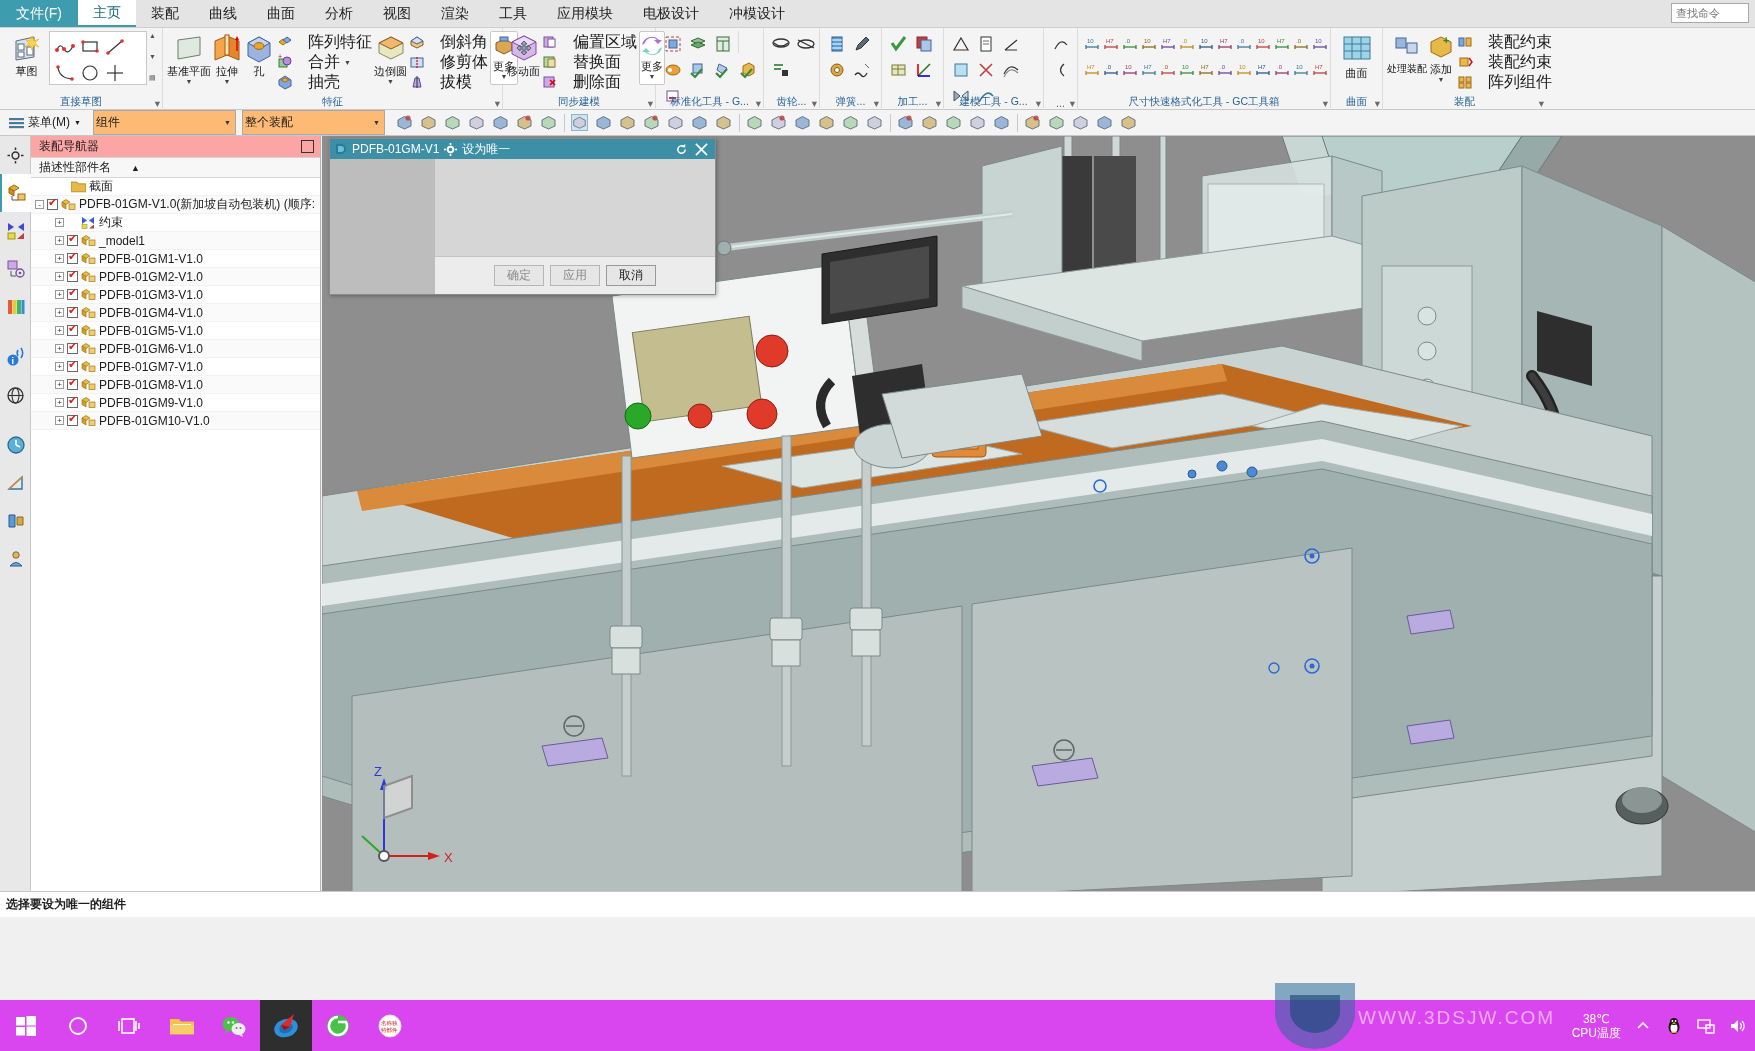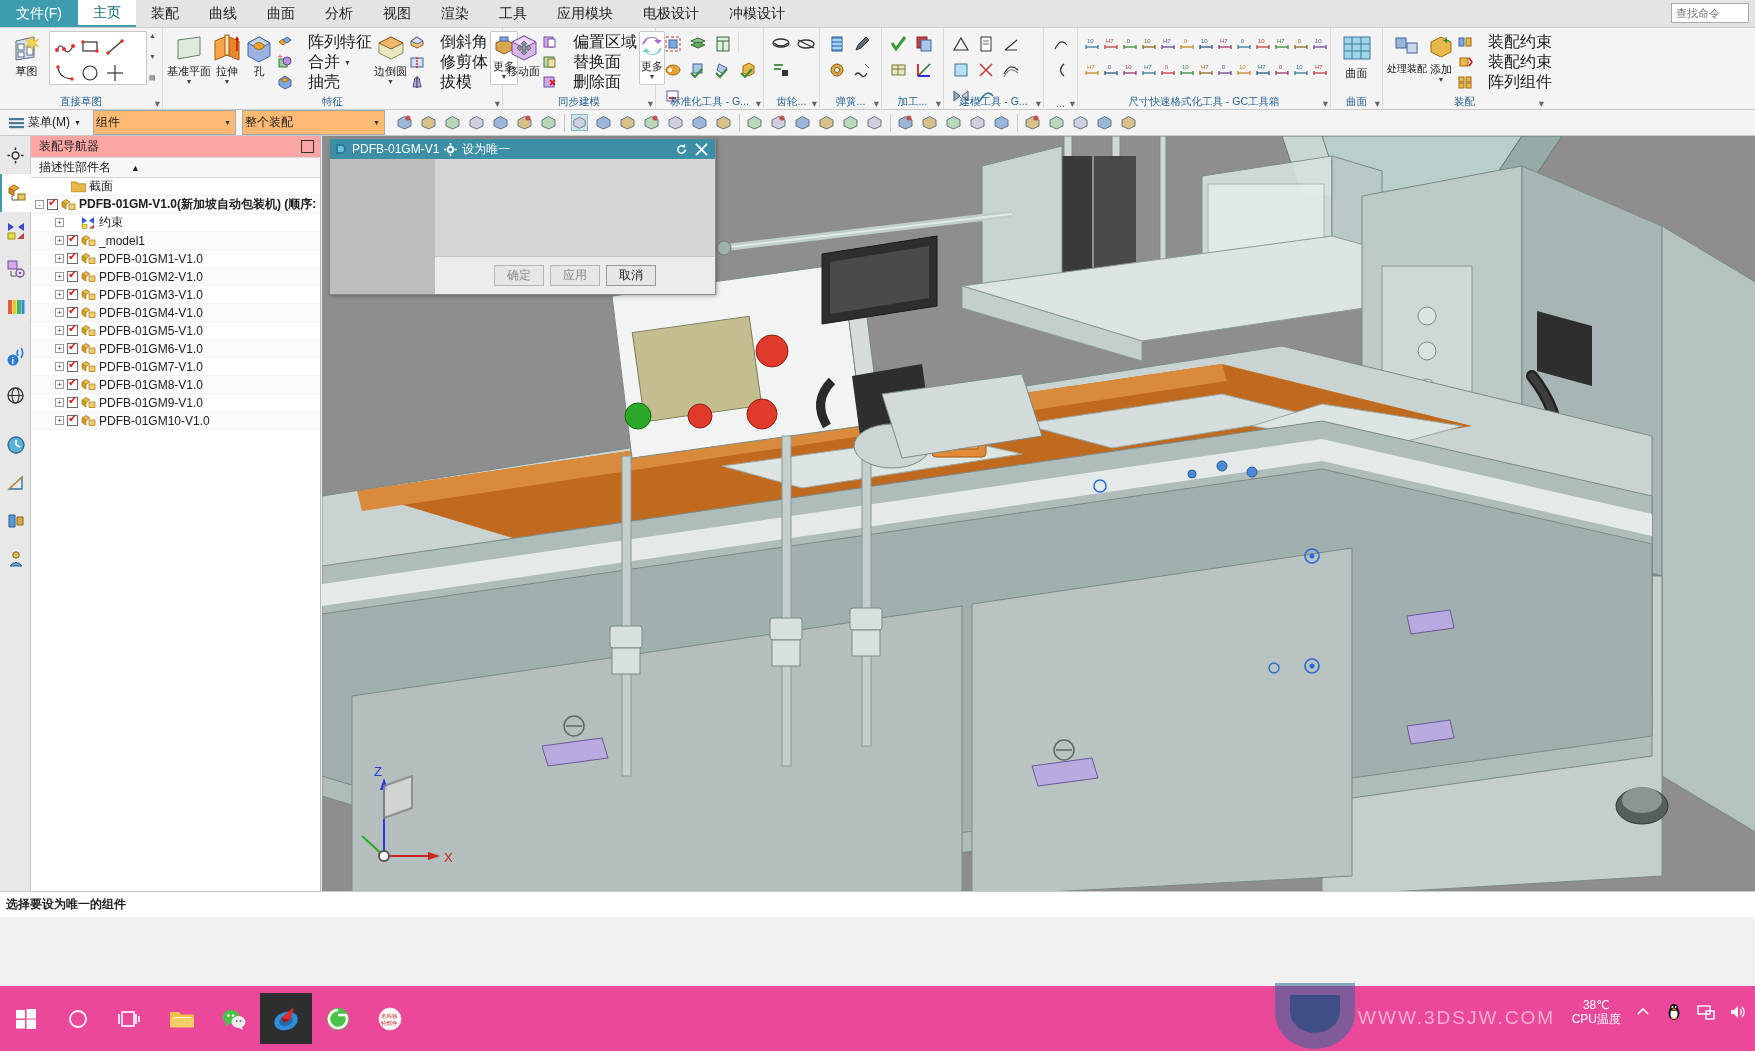--- a/index.html
+++ b/index.html
@@ -178,22 +178,22 @@
   .dlgbtn.enabled{ color:#202020; border-color:#999;}
 
   
   #status{
     position:absolute; left:0; top:891px; width:1755px; height:26px;
     background:#fff; border-top:1px solid #c8c8c8;
     display:flex; align-items:center; padding-left:6px; font-size:12px; font-weight:bold;
   }
   
   #taskbar{
-    position:absolute; left:0; bottom:0; width:1755px; height:65px;
-    background:#ec4899; display:flex; align-items:center;
+    position:absolute; left:0; bottom:0; width:1755px; height:51px;
+    background:#d946ef; display:flex; align-items:center;
   }
   .tbitem{ width:52px; height:51px; display:flex; align-items:center; justify-content:center; cursor:pointer;}
   .tbitem.active{ background:#2e2e2e;}
   #tray{ position:absolute; right:8px; top:0; height:51px; display:flex; align-items:center; gap:14px; color:#fff;}
   #cputemp{ color:#fff; font-size:12px; text-align:center; line-height:14px;}
   #wm{ position:absolute; right:200px; bottom:22px; color:rgba(255,255,255,.55); font-size:19px; letter-spacing:2px; pointer-events:none;}
   #wmlogo{ position:absolute; right:380px; bottom:0px; width:120px; height:70px; pointer-events:none;}
 </style>
 </head>
 <body>
@@ -1227,21 +1227,21 @@
         <span style="display:inline-block;width:4px"></span>
         <span class="expander">-</span>
         <span class="cbx on"></span>
         <span class="tico">
           <svg width="15" height="13" viewBox="0 0 15 13">
             <polygon points="1,4 5,1.5 9,4 5,6.5" fill="#e8b84a" stroke="#a07a10" stroke-width=".7"></polygon>
             <polygon points="1,4 5,6.5 5,11 1,8.5" fill="#d0a030" stroke="#a07a10" stroke-width=".7"></polygon>
             <rect x="8" y="6" width="6" height="5.5" fill="#f0cc70" stroke="#a07a10" stroke-width=".7"></rect>
           </svg>
         </span>
-        <span style="font-weight:bold;">PDFB-01GM-V1.0(新加坡自动包装机)  (顺序:</span>
+        <span style="font-weight:normal;">PDFB-01GM-V1.0(新加坡自动包装机)  (顺序:</span>
       </div>
       <div class="trow">
         <span style="display:inline-block;width:24px"></span>
         <span class="expander">+</span>
         <span style="display:inline-block;width:14px"></span>
         <span class="tico">
           <svg width="15" height="13" viewBox="0 0 15 13">
             <polygon points="1,1 6,4.5 1,8" fill="#3a5ad8"></polygon>
             <polygon points="13,1 8,4.5 13,8" fill="#3a5ad8"></polygon>
             <rect x="1" y="8.5" width="5" height="4" fill="#e8d84a" stroke="#a09a10" stroke-width=".6"></rect>

